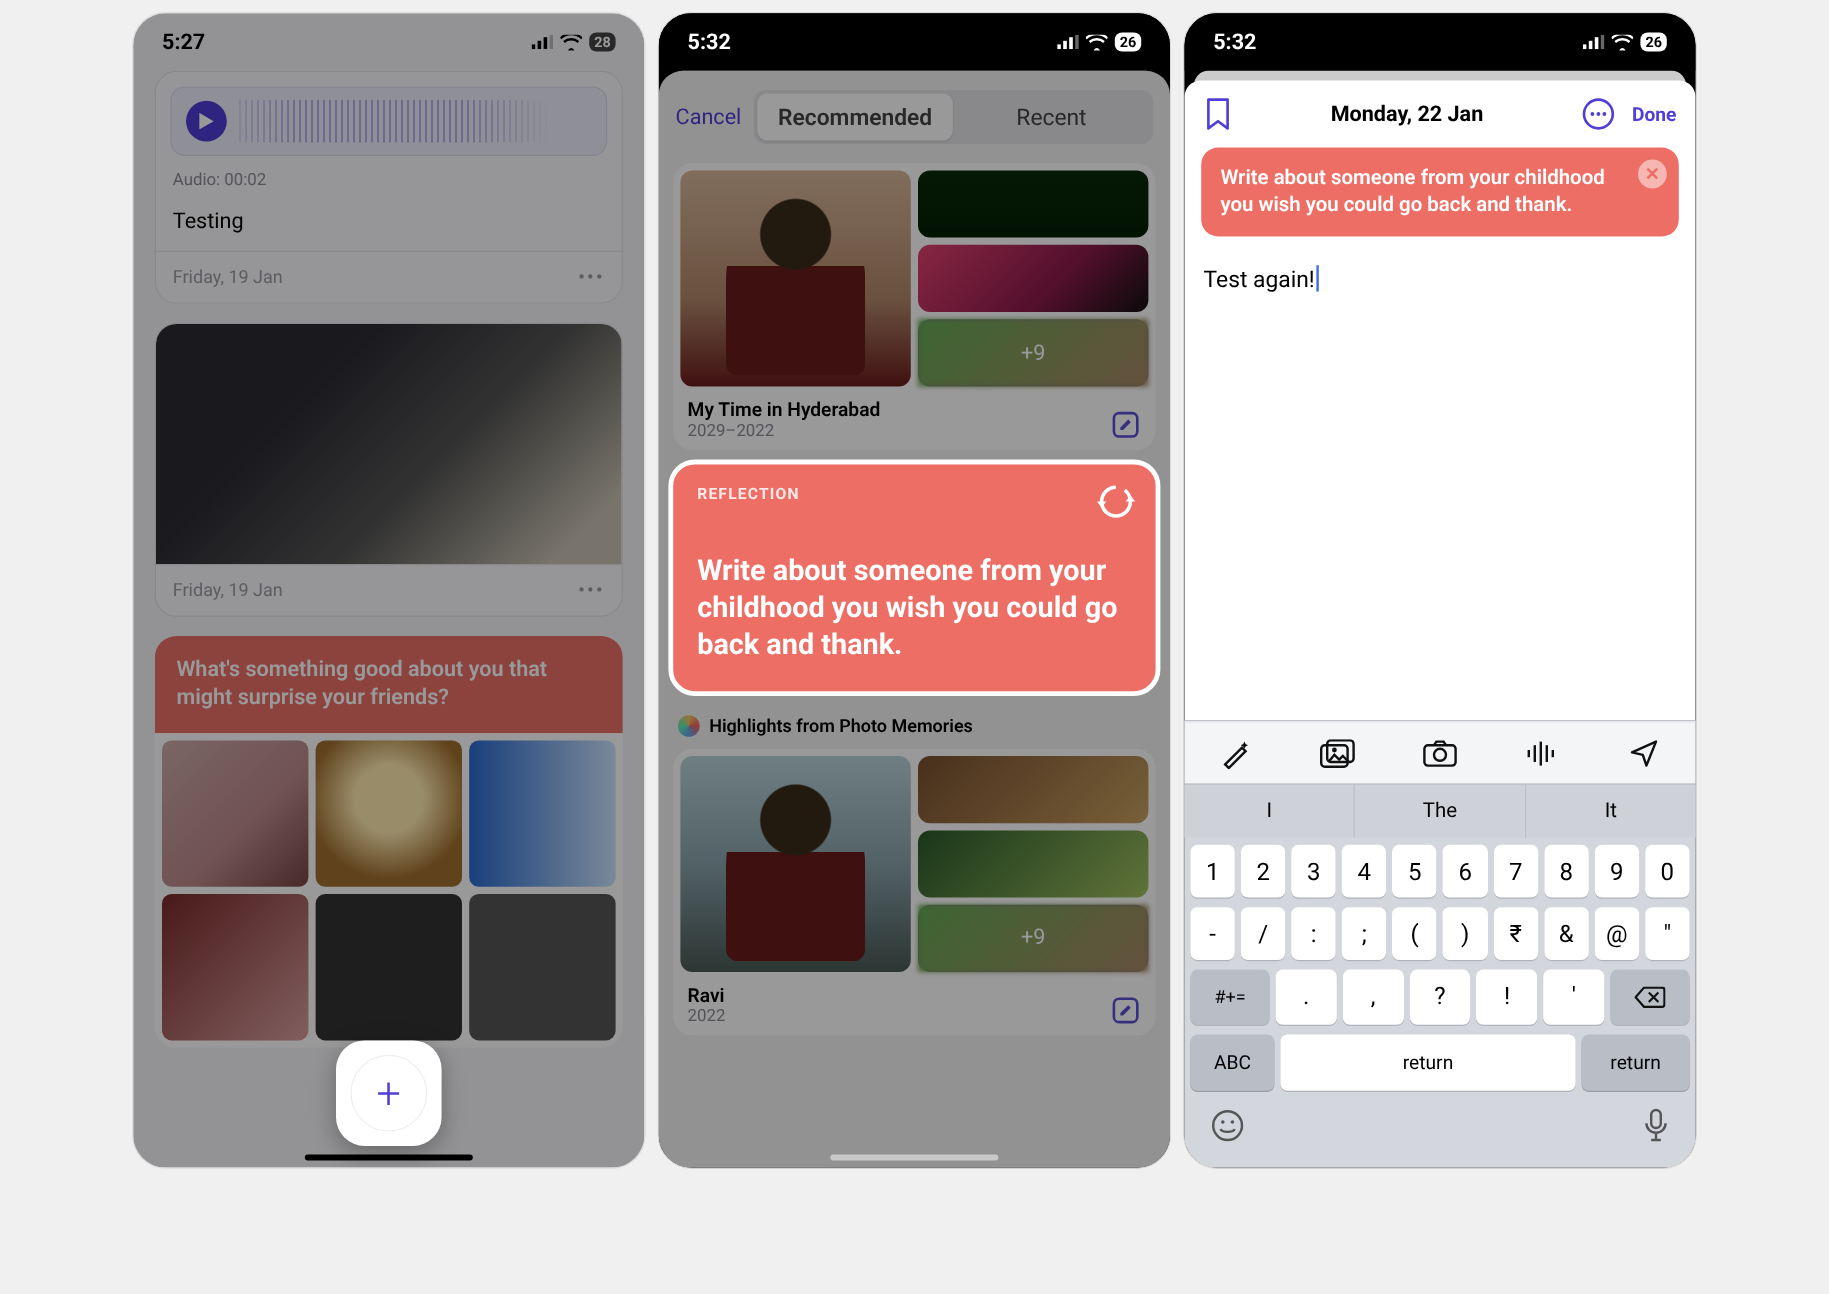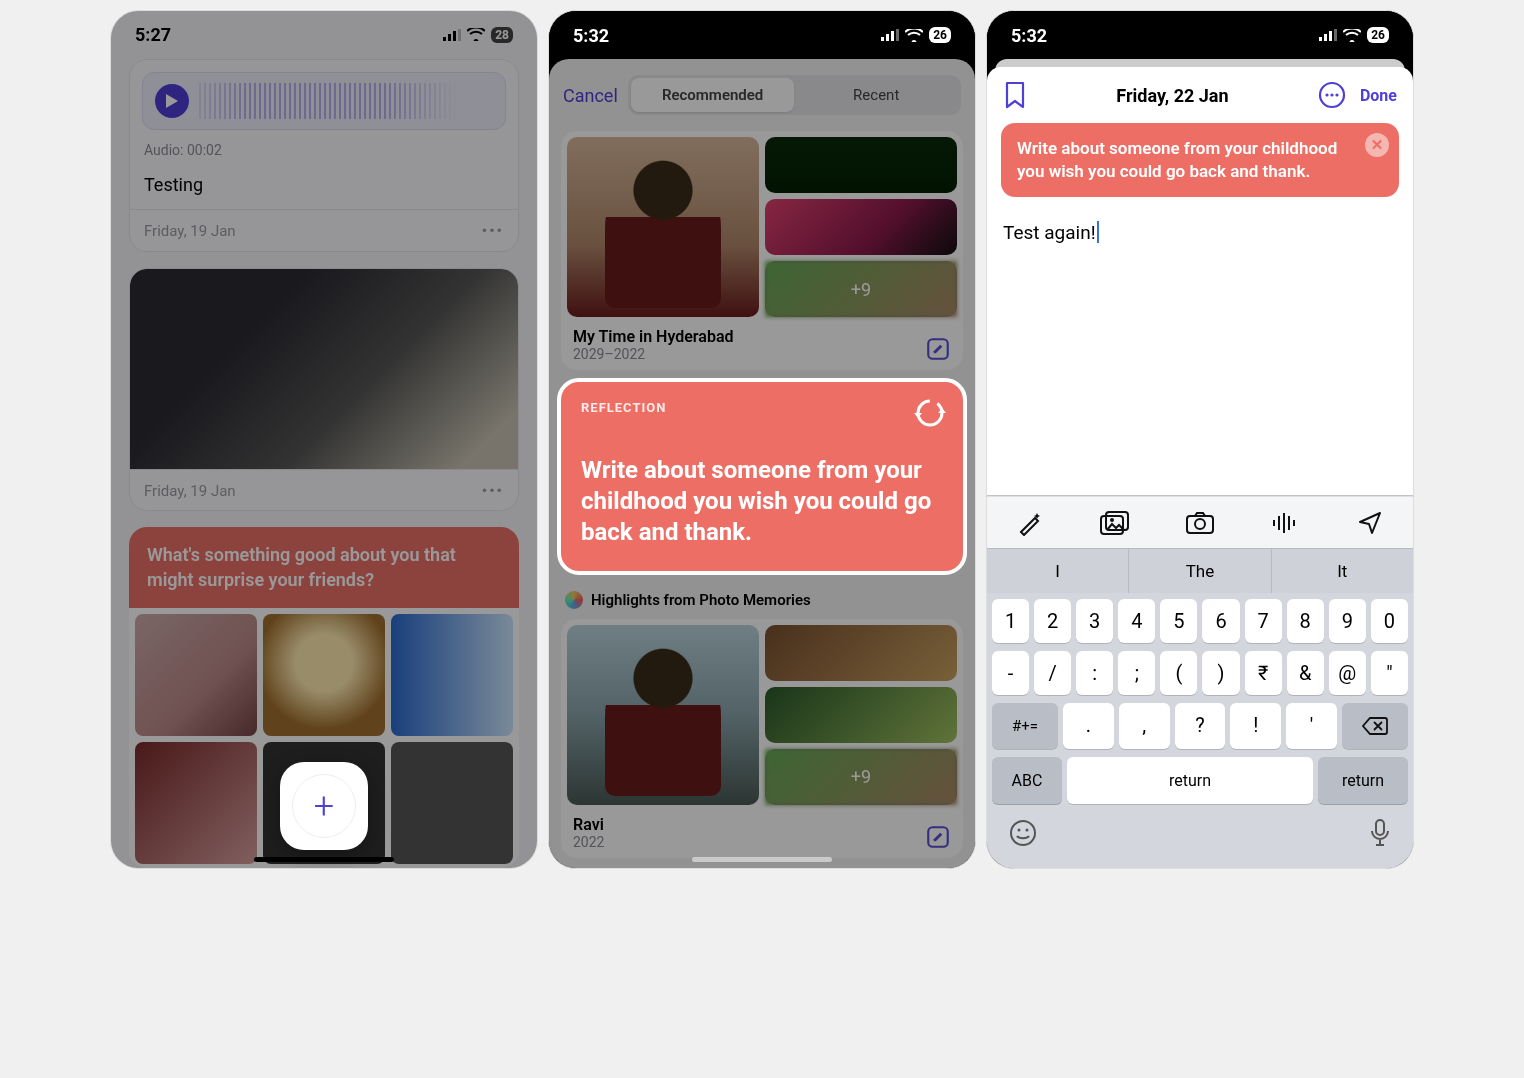--- a/index.html
+++ b/index.html
@@ -6,21 +6,21 @@
   body {
     background: #f0f0f0;
     font-family: -apple-system, BlinkMacSystemFont, "Segoe UI", Roboto, sans-serif;
     display: flex;
     gap: 10px;
     padding: 10px;
     justify-content: center;
   }
   .phone {
     width: 428px;
-    height: 859px;
+    height: 964px;
     background: #f6f6f8;
     border-radius: 28px;
     overflow: hidden;
     position: relative;
     border: 1px solid #ddd;
     display: flex;
     flex-direction: column;
   }
   .dim-overlay {
     position: absolute;
@@ -182,21 +182,21 @@
   }
   .cancel-btn{ color:#4f3fd6; font-size:18px; }
   .segmented{
     flex:1;
     display:flex;
     background:#e5e5ea;
     border-radius:10px;
     padding:3px;
   }
   .seg{
-    flex:1; text-align:center; font-size:15px;
+    flex:1; text-align:center; font-size:19px;
     padding:8px 0; border-radius:8px; color:#444;
   }
   .seg.active{ background:#fff; font-weight:600; box-shadow:0 1px 2px rgba(0,0,0,0.1);}
   .moment{
     margin: 4px 12px 8px 12px;
     background:#fff; border-radius:16px;
     overflow:hidden; padding-bottom:8px;
   }
   .moment-grid{
     display:grid; grid-template-columns: 1fr 1fr;
@@ -511,21 +511,21 @@
       <span class="battery-badge">26</span>
     </div>
   </div>
   <div class="peek"></div>
 
   <div class="compose-sheet">
     <div class="compose-header">
       <svg width="24" height="28" viewBox="0 0 24 28">
           <path d="M4 2h16v24l-8-6-8 6z" fill="none" stroke="#4f3fd6" stroke-width="2.2" stroke-linejoin="round"></path>
         </svg>
-      <div class="ch-title">Friday, 22 Jan</div>
+      <div class="ch-title">Monday, 22 Jan</div>
       <div class="ch-right">
         <svg width="28" height="28" viewBox="0 0 28 28">
             <circle cx="14" cy="14" r="12" fill="none" stroke="#4f3fd6" stroke-width="2.2"></circle>
             <circle cx="9" cy="14" r="1.6" fill="#4f3fd6"></circle>
             <circle cx="14" cy="14" r="1.6" fill="#4f3fd6"></circle>
             <circle cx="19" cy="14" r="1.6" fill="#4f3fd6"></circle>
           </svg>
         <span class="done">Done</span>
       </div>
     </div>

